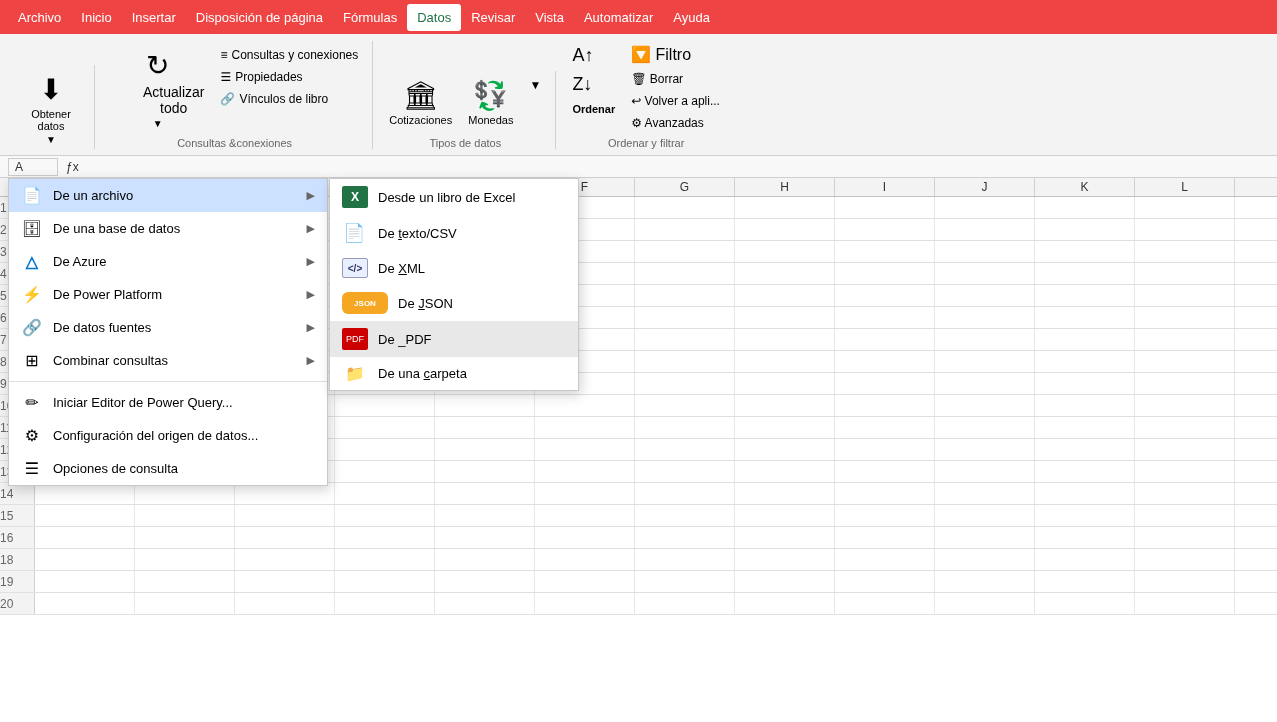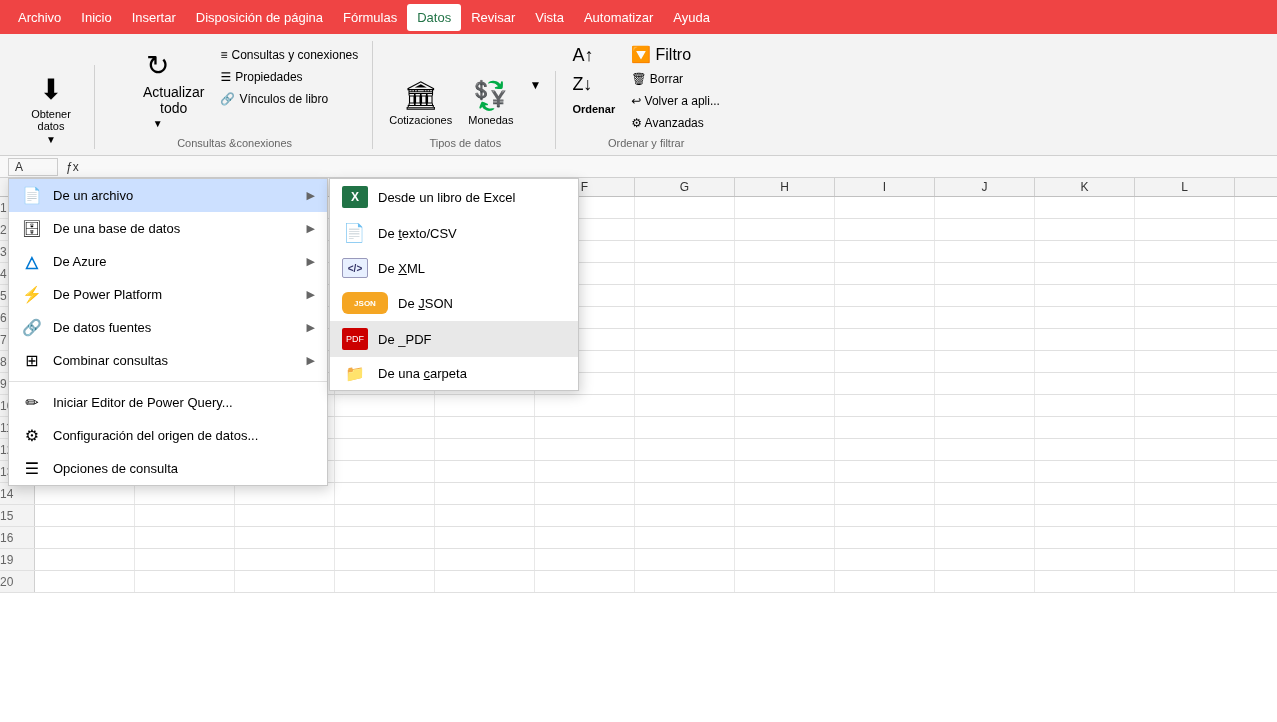--- a/index.html
+++ b/index.html
@@ -567,20 +567,35 @@
         <div class="cell"></div>
         <div class="cell"></div>
         <div class="cell"></div>
         <div class="cell"></div>
         <div class="cell"></div>
         <div class="cell"></div>
         <div class="cell"></div>
         <div class="cell"></div>
       </div>
     <div class="sheet-row">
+        <div class="row-num">18</div>
+        <div class="cell"></div>
+        <div class="cell"></div>
+        <div class="cell"></div>
+        <div class="cell"></div>
+        <div class="cell"></div>
+        <div class="cell"></div>
+        <div class="cell"></div>
+        <div class="cell"></div>
+        <div class="cell"></div>
+        <div class="cell"></div>
+        <div class="cell"></div>
+        <div class="cell"></div>
+      </div>
+    <div class="sheet-row">
         <div class="row-num">19</div>
         <div class="cell"></div>
         <div class="cell"></div>
         <div class="cell"></div>
         <div class="cell"></div>
         <div class="cell"></div>
         <div class="cell"></div>
         <div class="cell"></div>
         <div class="cell"></div>
         <div class="cell"></div>

